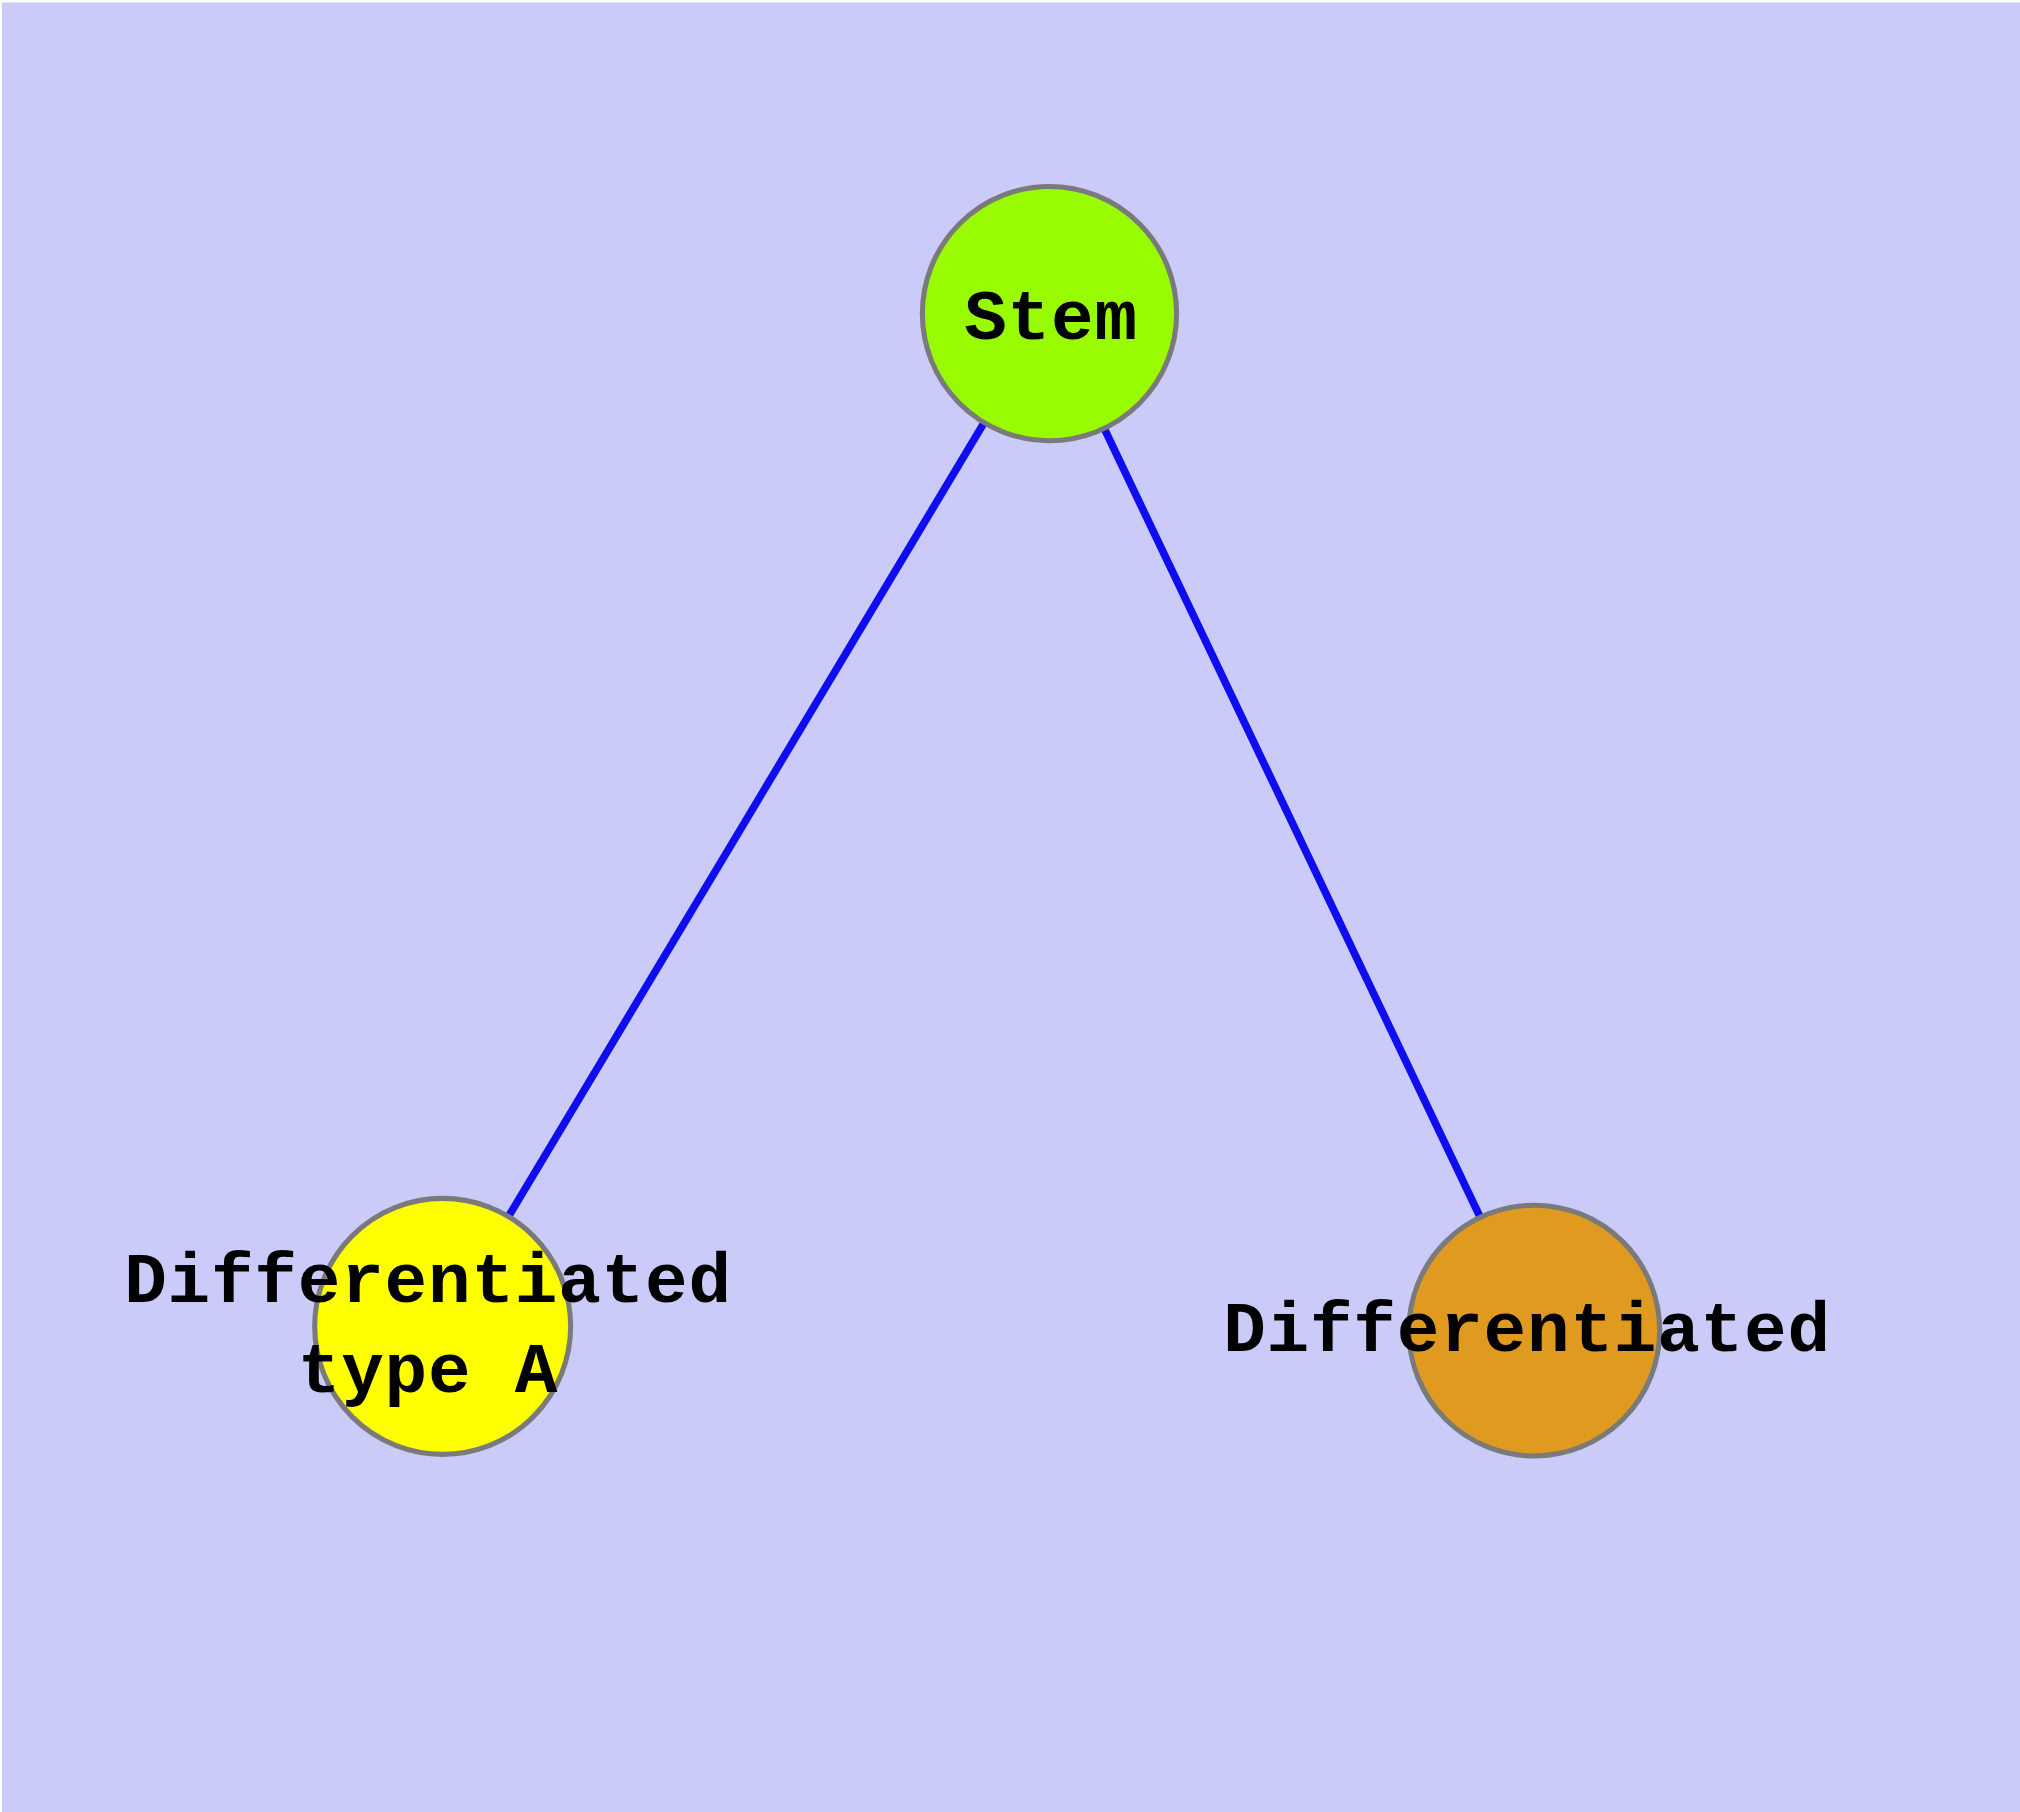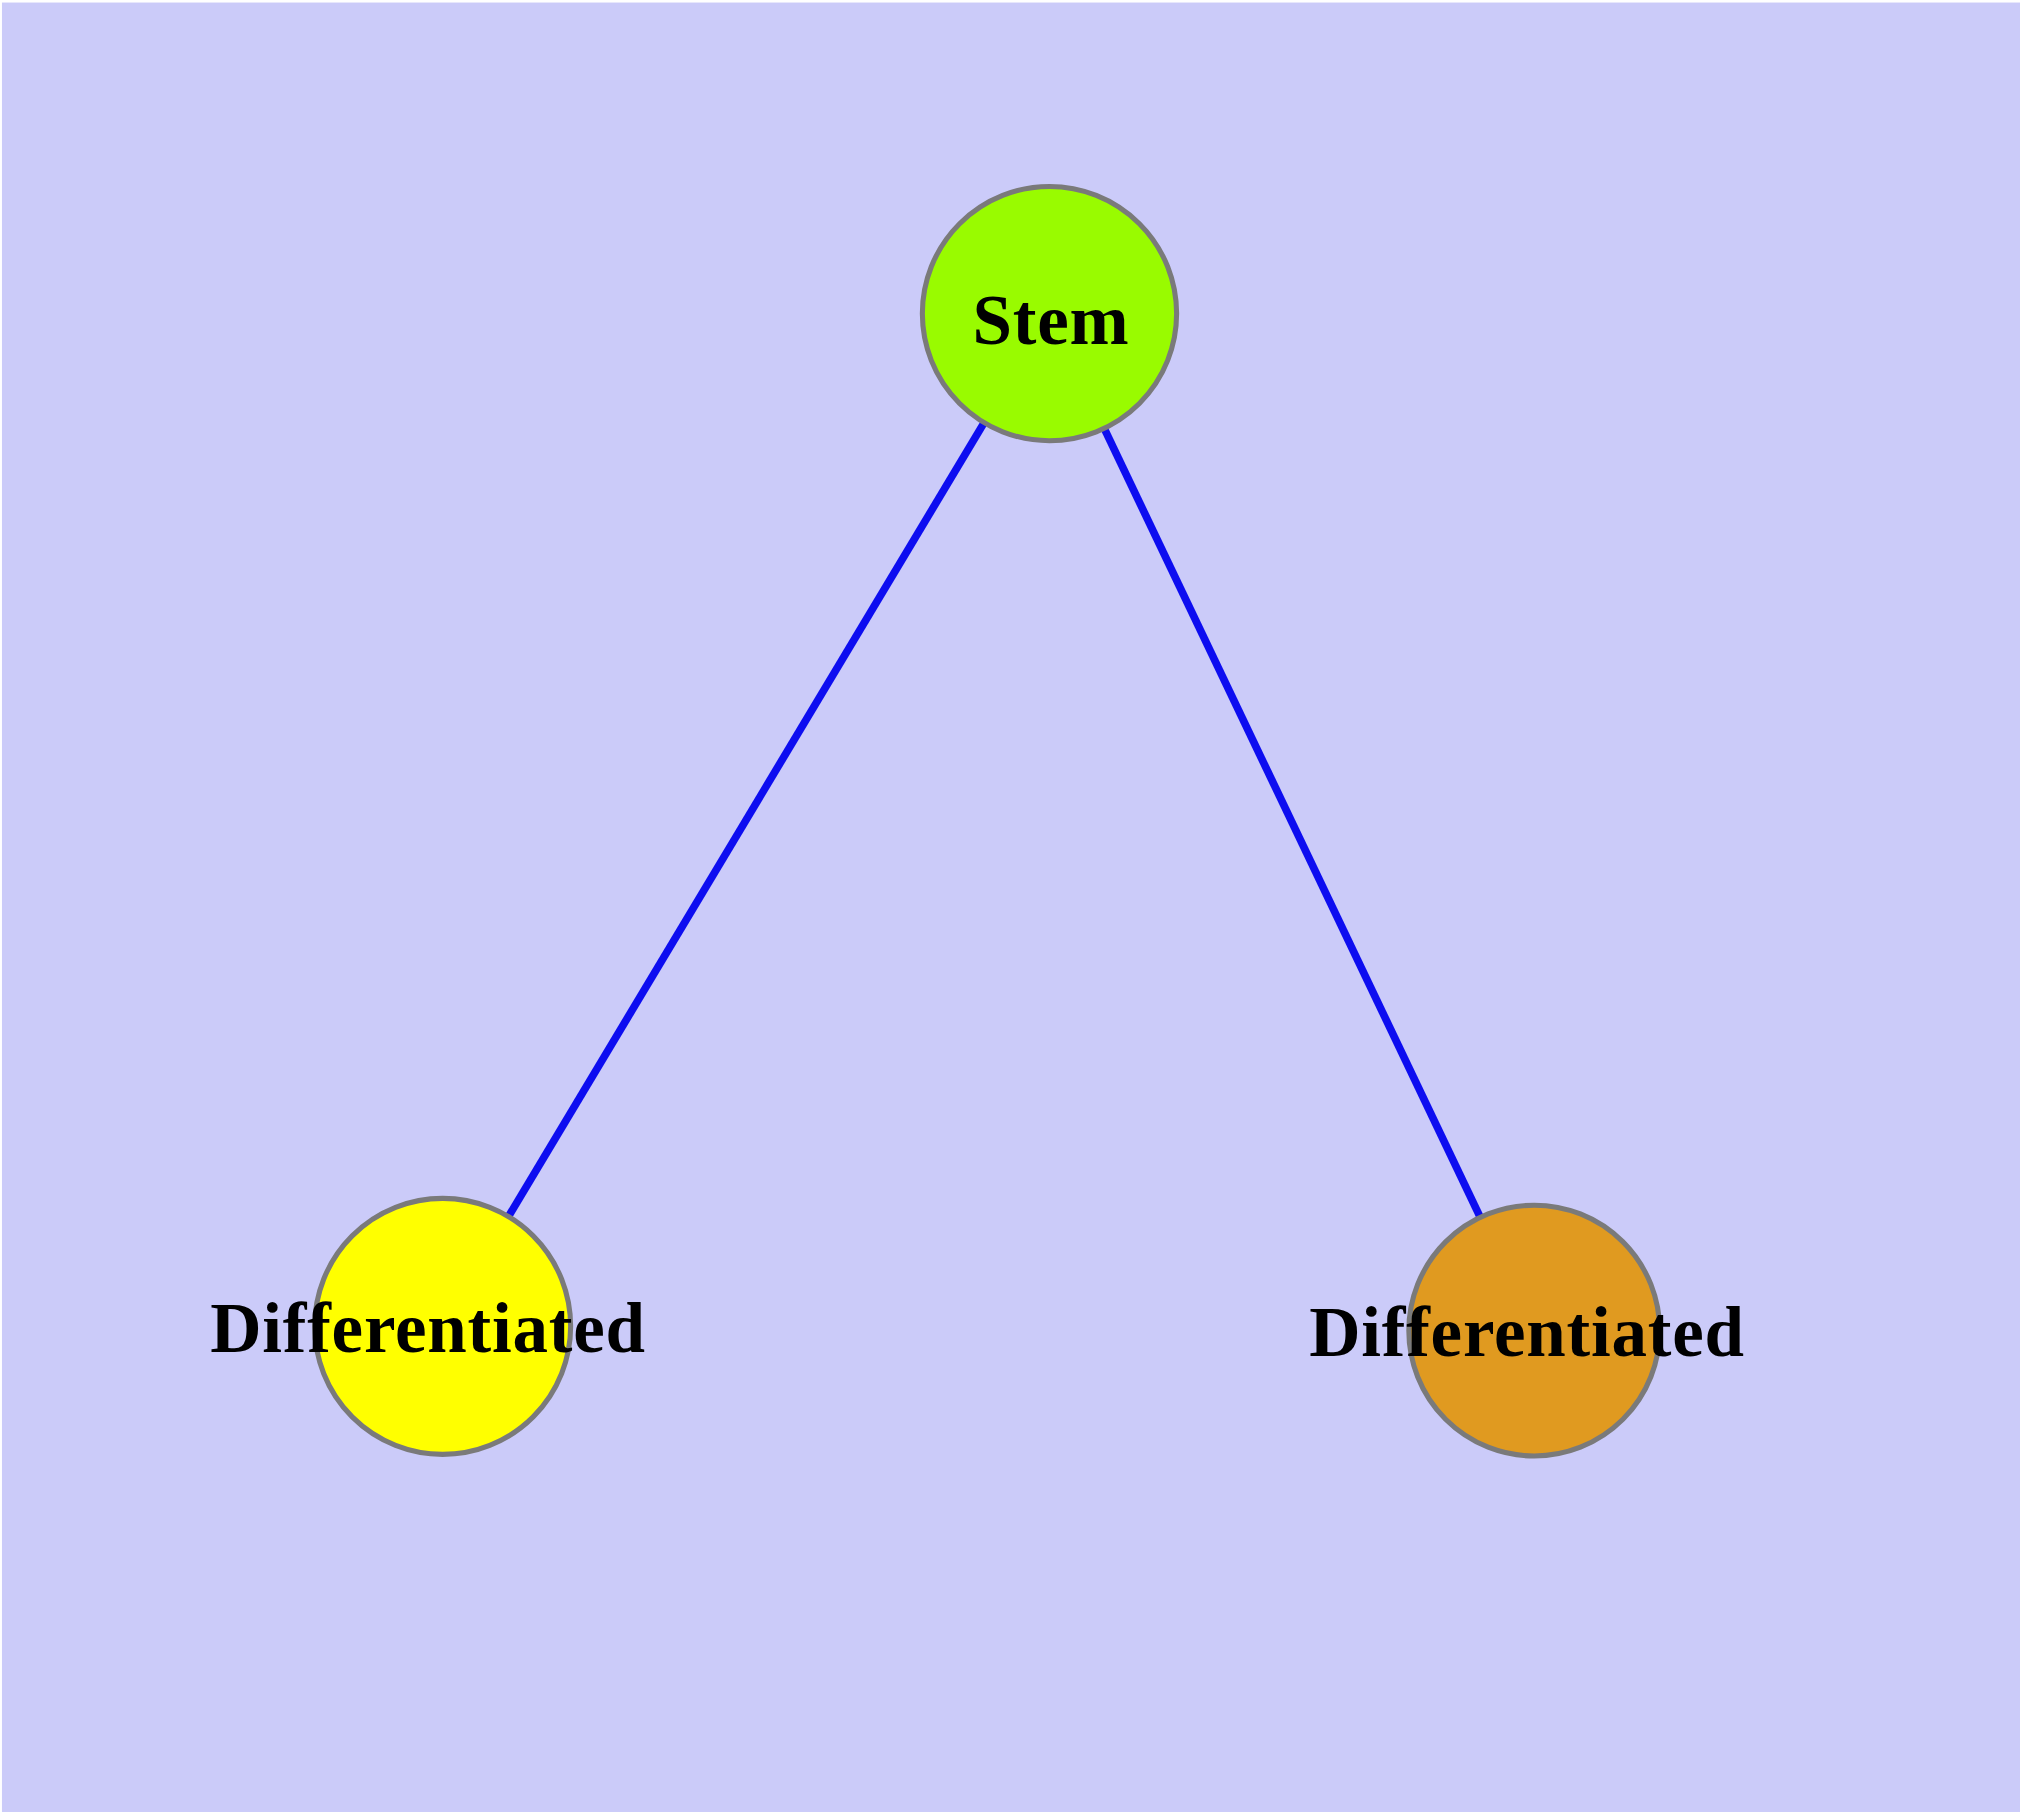--- a/index.html
+++ b/index.html
@@ -7,21 +7,21 @@
     padding: 0;
     width: 2021px;
     height: 1812px;
     background: #ffffff; 
     overflow: hidden;
   }
   .canvas {
     position: relative;
     width: 2021px;
     height: 1675px;
-    font-family: Liberation Serif, serif;
+    font-family: Liberation Mono, monospace;
   }
   .graph-svg {
     position: absolute;
     left: 0;
     top: 0;
     width: 2021px;
     height: 1812px;
   }
   .edge {
     stroke: #0d0df0; 
@@ -58,20 +58,21 @@
 
     <circle class="node-circle" cx="1238" cy="370" r="150" fill="#99fb00"></circle>
     <circle class="node-circle" cx="522" cy="1565" r="151" fill="#ffff00"></circle>
     <circle class="node-circle" cx="1810" cy="1570" r="148" fill="#e09a20"></circle>
   </svg>
 
   <div class="node-label" style="left:1051px; top:320px;">Stem</div>
 
   <div class="node-label" style="left:428px; top:1328px;">
     <div>Differentiated</div>
+    <div>type A</div>
   </div>
 
   <div class="node-label" style="left:1527px; top:1332px;">
     <div>Differentiated</div>
   </div>
 
 </div>
 
 
 </body></html>

